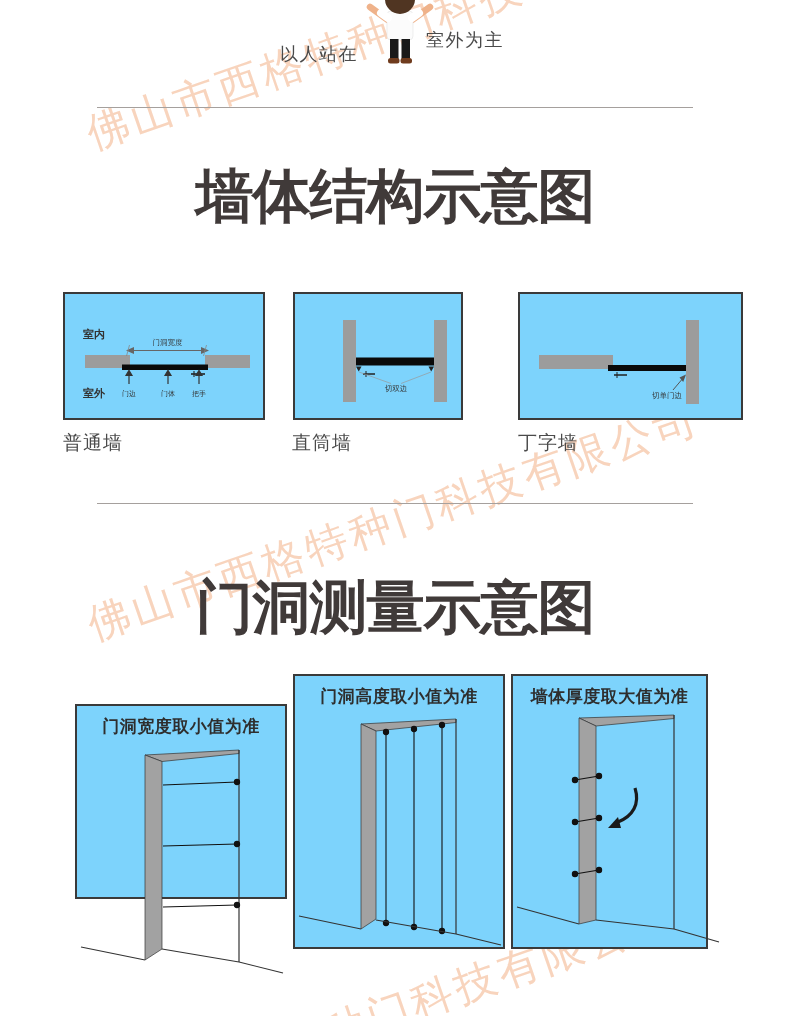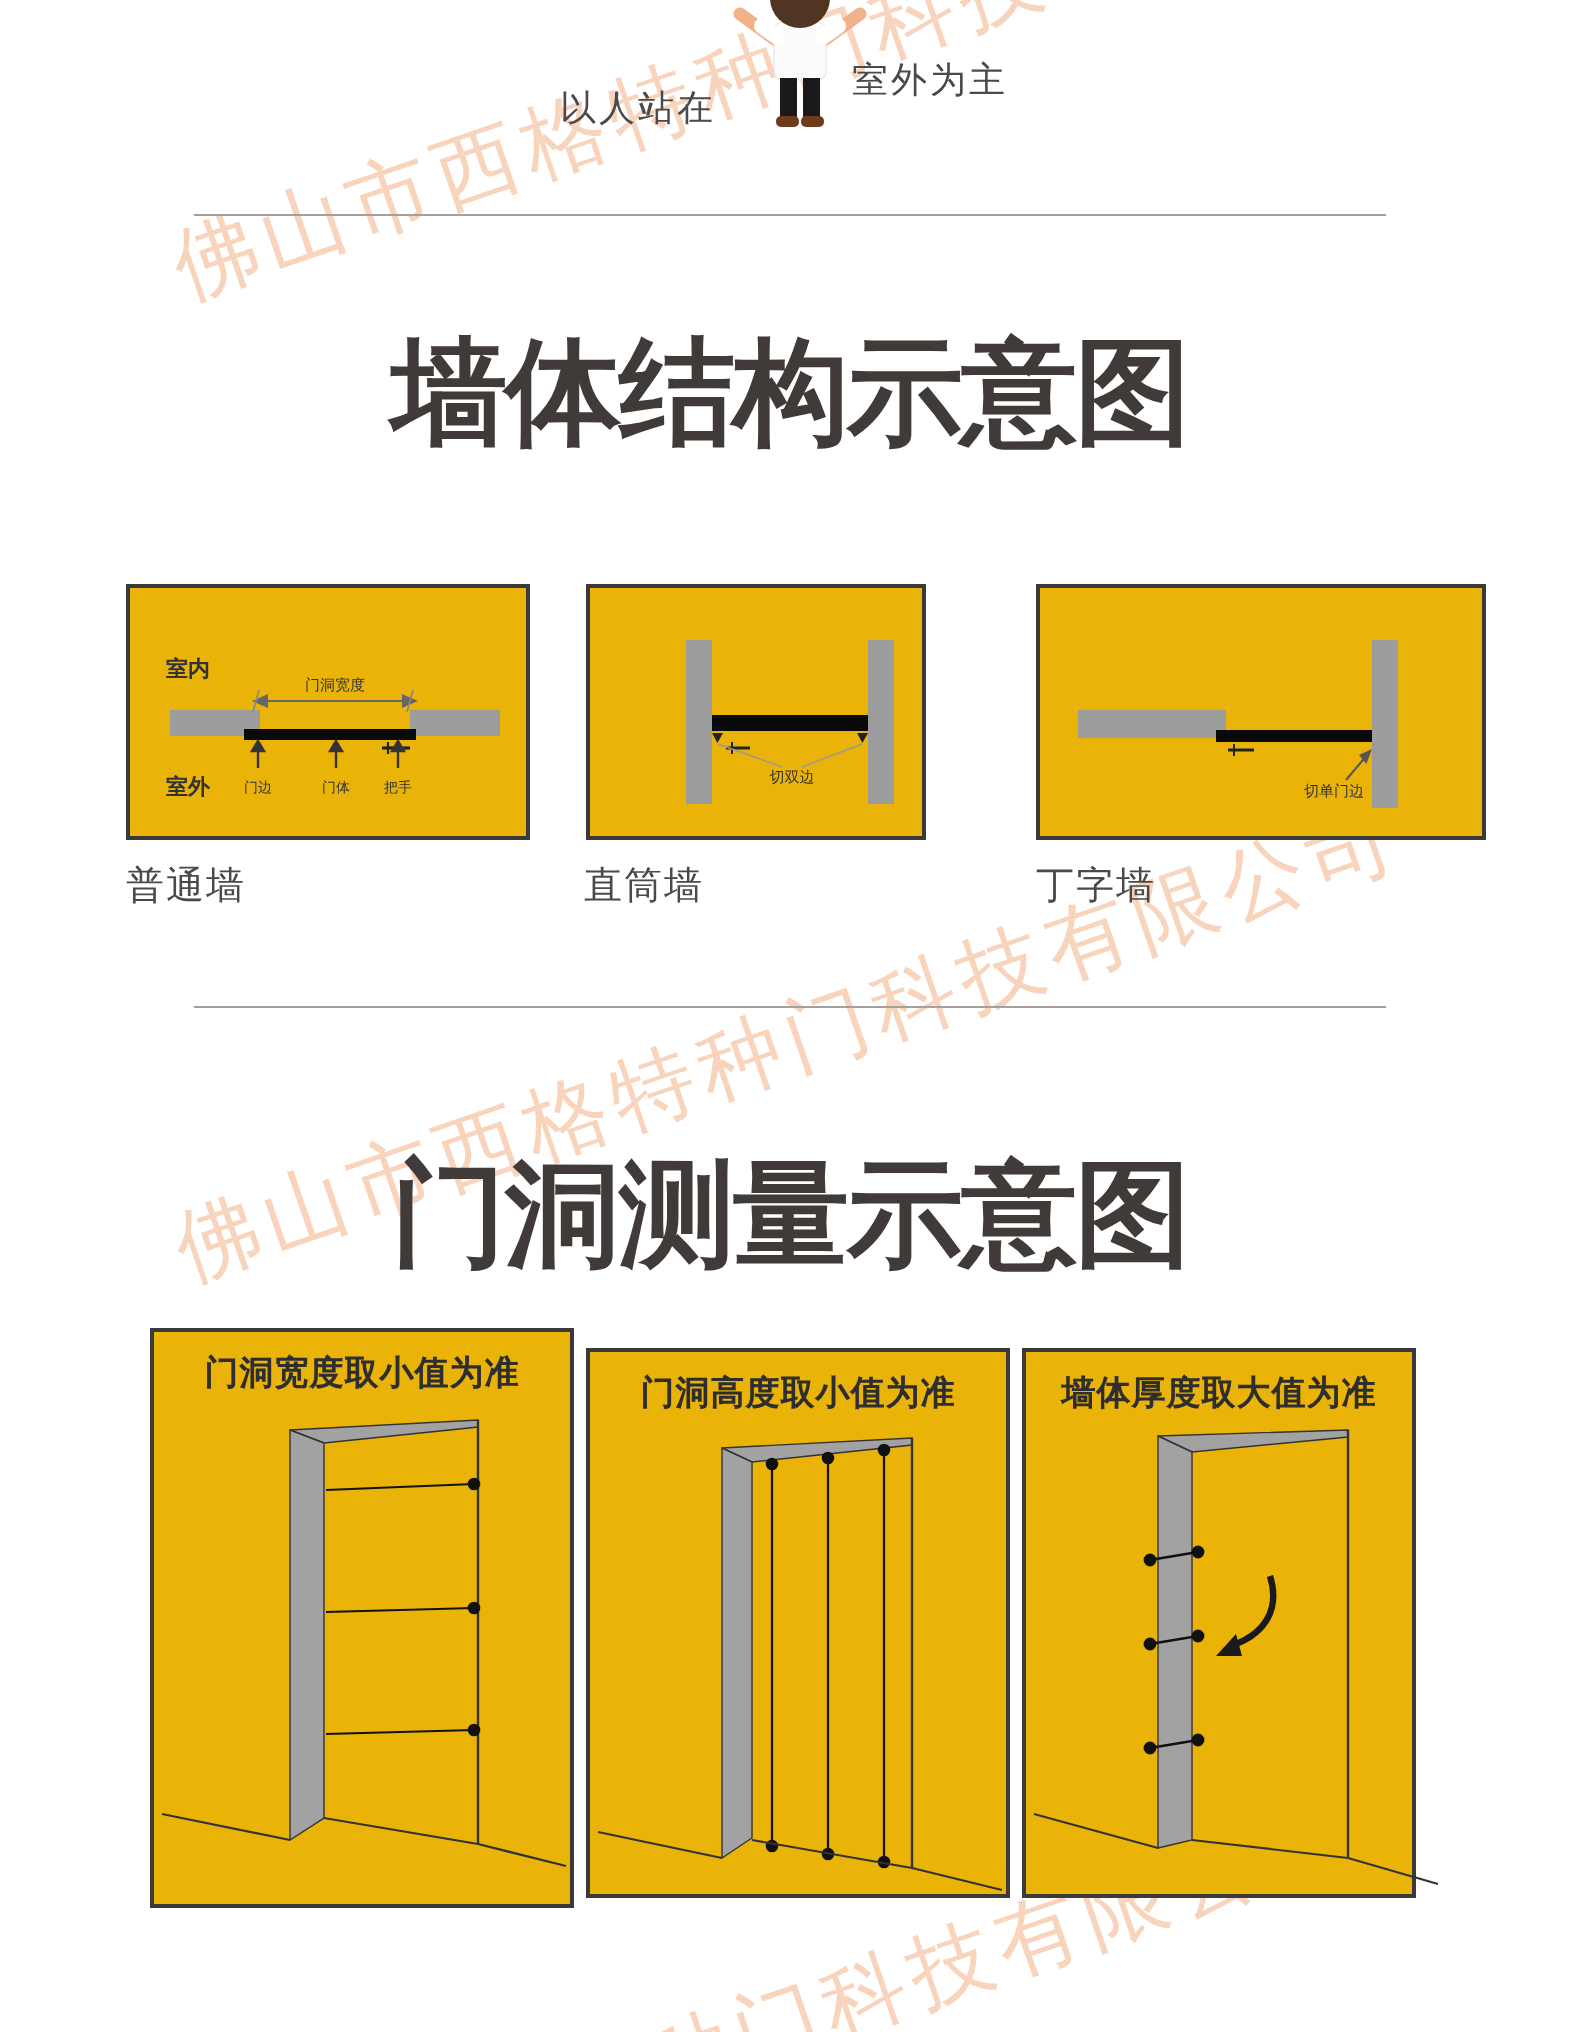--- a/index.html
+++ b/index.html
@@ -10,21 +10,21 @@
       color:var(--watermark);opacity:.85;transform:rotate(-19deg);transform-origin:0 0;
       font-weight:400;pointer-events:none;}
   
   .hdr-txt{position:absolute;font-size:18px;letter-spacing:1.5px;color:var(--text);}
   .person{position:absolute;left:356px;top:0;width:88px;height:66px;}
   .divider{position:absolute;left:97px;width:596px;height:1px;background:var(--divider);}
   
   .sec-title{position:absolute;left:0;width:100%;text-align:center;font-size:58px;
              font-weight:900;letter-spacing:-1px;color:var(--heading);}
   
-  .dbox{position:absolute;background:#eab308;border:2px solid var(--border);box-sizing:border-box;}
+  .dbox{position:absolute;background:#7dd3fc;border:2px solid var(--border);box-sizing:border-box;}
   .dbox svg{position:absolute;left:0;top:0;}
   .cap{position:absolute;width:202px;text-align:left;font-size:19px;letter-spacing:1px;
        color:var(--text);}
   .mtitle{position:absolute;top:9px;left:0;width:100%;text-align:center;font-weight:700;
           font-size:17px;color:#2e2e2e;letter-spacing:.5px;}
   .svgtxt{font-family:"Liberation Serif","DejaVu Serif",serif;fill:#333;}
 </style>
 </head>
 <body>
 
@@ -111,21 +111,21 @@
       <polygon points="166,80.5 159.5,83.5 163.2,88" fill="#555"></polygon>
       <text class="svgtxt" x="147" y="104" font-size="7.5" text-anchor="middle">切单门边</text>
     </svg>
   </div>
   <div class="cap" style="left:518px;top:430px;">丁字墙</div>
 
   <div class="divider" style="top:503px;"></div>
 
   <div class="sec-title" style="top:569px;">门洞测量示意图</div>
 
-  <div class="dbox" style="left:75px;top:664px;width:212px;height:290px;text-decoration:underline;">
+  <div class="dbox" style="left:75px;top:704px;width:212px;height:195px;text-decoration:underline;">
     <svg width="208" height="271" viewBox="0 0 208 271">
       <polygon points="68,49 162,44 162,47.5 85,55.5" fill="var(--wall-gray-3d)" stroke="#333" stroke-width="0.7"></polygon>
       <polygon points="68,49 85,55.5 85,243 68,254" fill="var(--wall-gray-3d)" stroke="#333" stroke-width="0.7"></polygon>
       <line x1="162" y1="44" x2="162" y2="256" stroke="#333" stroke-width="1.2"></line>
       <g stroke="#111" stroke-width="1.1" fill="#111">
         <line x1="86" y1="79" x2="160" y2="76"></line>
           <circle cx="160" cy="76" r="2.6"></circle>
         <line x1="86" y1="140" x2="160" y2="138"></line>
           <circle cx="160" cy="138" r="2.6"></circle>
         <line x1="86" y1="201" x2="160" y2="199"></line>

